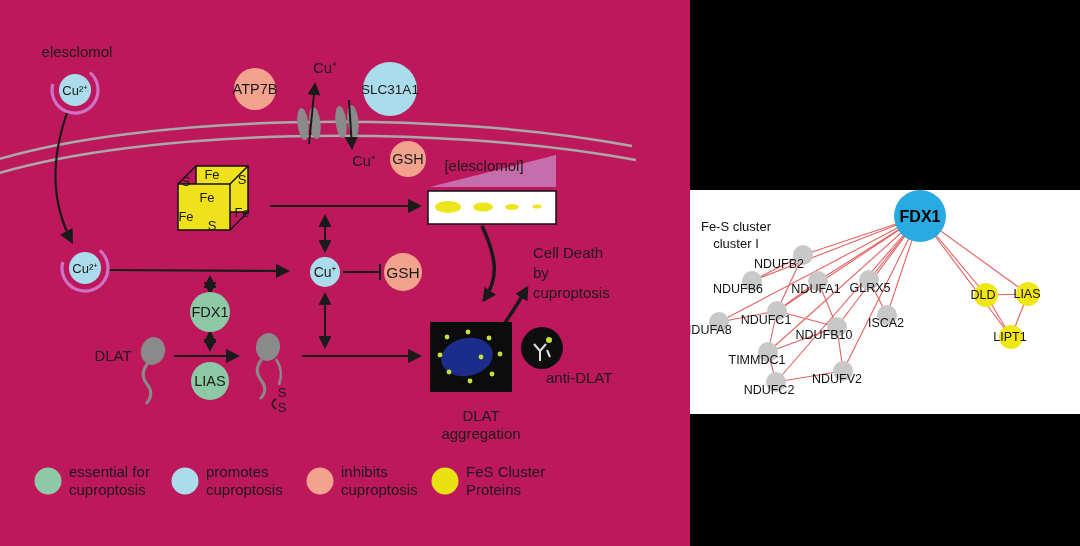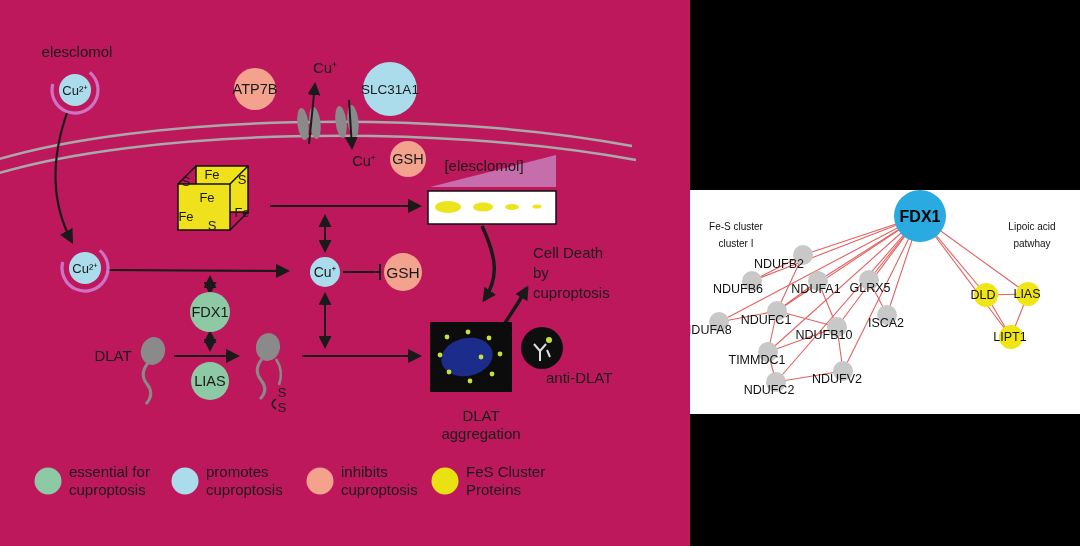--- a/index.html
+++ b/index.html
@@ -5,21 +5,21 @@
   html,body { margin:0; padding:0; background:#ffffff; }
   #figure {
     position:relative; width:1080px; height:546px; overflow:hidden;
     background:#be185d; font-family:"Liberation Sans", sans-serif;
   }
   #left-panel { position:absolute; left:0; top:0; width:690px; height:546px; }
   #right-panel { position:absolute; left:690px; top:0; width:390px; height:546px; background:#000000; }
   #network-box { position:absolute; left:0; top:190px; width:390px; height:224px; background:#ffffff; }
   #net-svg { position:absolute; left:0; top:0; width:390px; height:546px; }
   .group-label {
-    position:absolute; text-align:center; font-size:10px; line-height:17px; color:#111;
+    position:absolute; text-align:center; font-size:13px; line-height:17px; color:#111;
   }
   .node-label { font-size:12.5px; fill:#111; text-anchor:middle; }
   .hub-label  { font-size:16px; font-weight:600; fill:#000; text-anchor:middle; }
   text { font-family:"Liberation Sans", sans-serif; fill:#1a1a1a; }
   .tm { text-anchor:middle; }
   .ts { text-anchor:start; }
 </style>
 </head>
 <body>
 
@@ -282,19 +282,15 @@
         </g>
         <g>
           <circle cx="321" cy="337" r="12" fill="#f0e616"></circle>
           <text x="320" y="341" class="node-label">LIPT1</text>
         </g>
       </svg>
     <div class="group-label" style="left:2px; top:218px; width:88px;">
       <div>Fe-S cluster</div>
       <div>cluster I</div>
     </div>
-    <div class="group-label" style="left:298px; top:218px; width:88px;">
-      <div>Lipoic acid</div>
-      <div>patwhay</div>
-    </div>
   </div>
 
 </div>
 
 </body></html>

